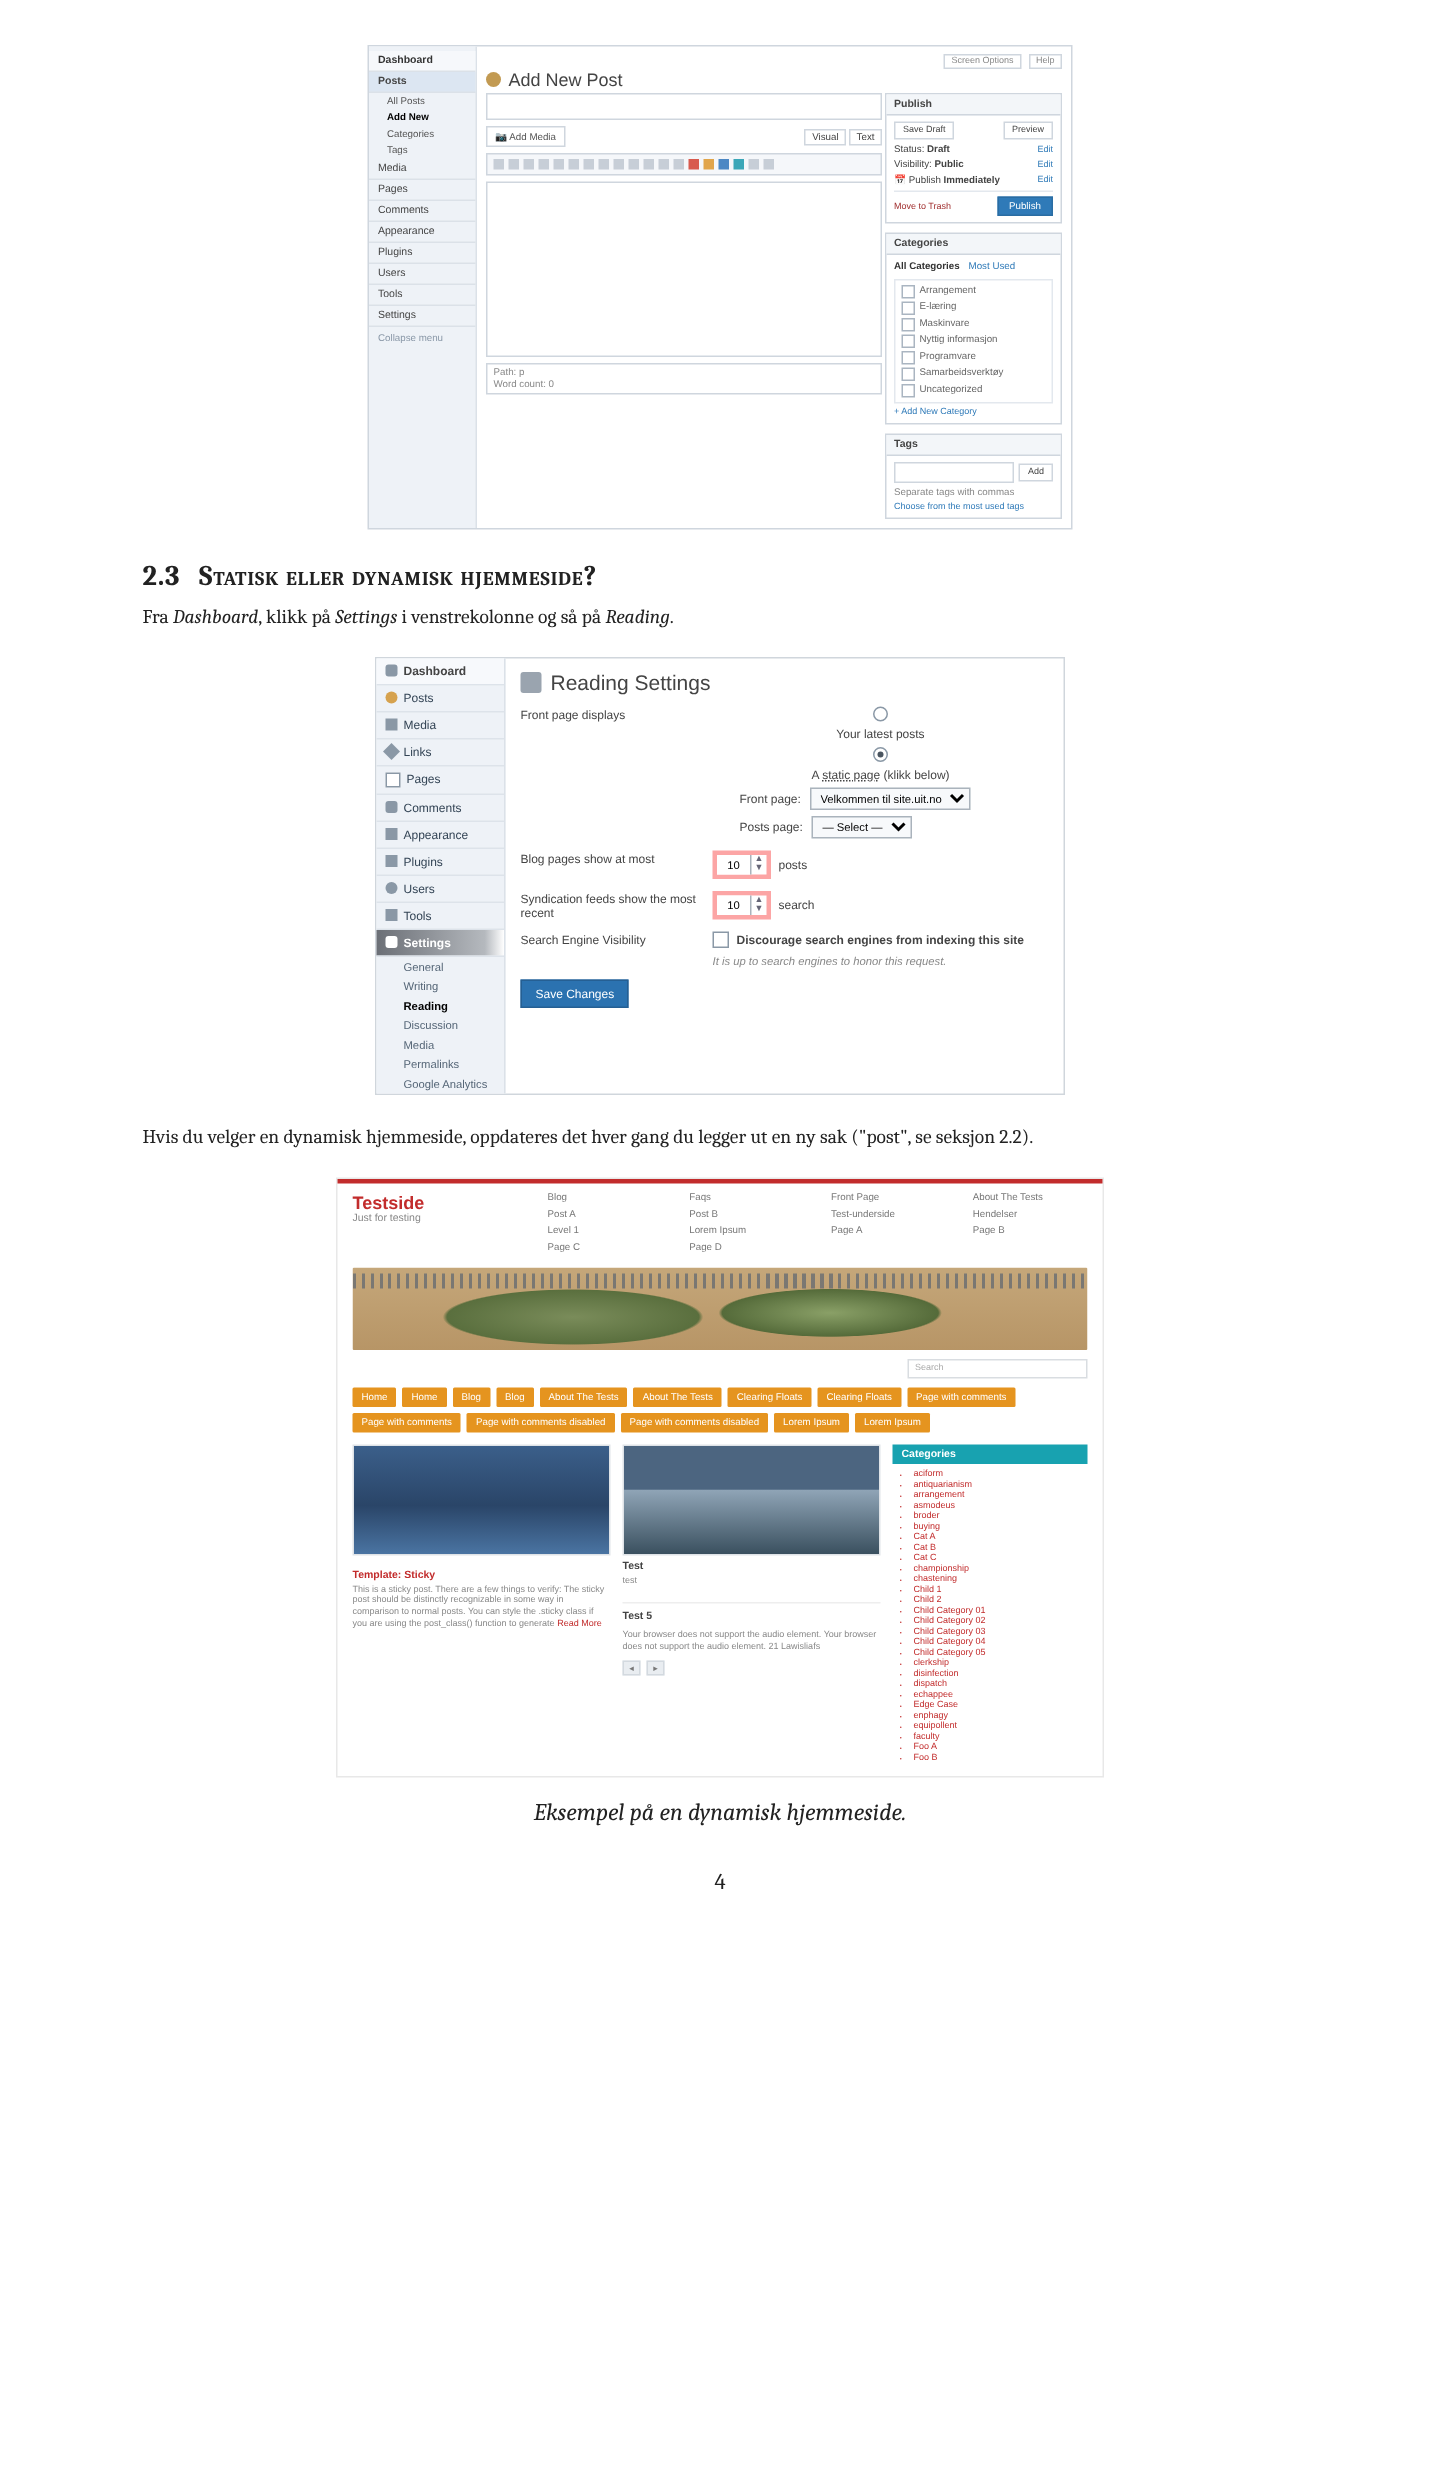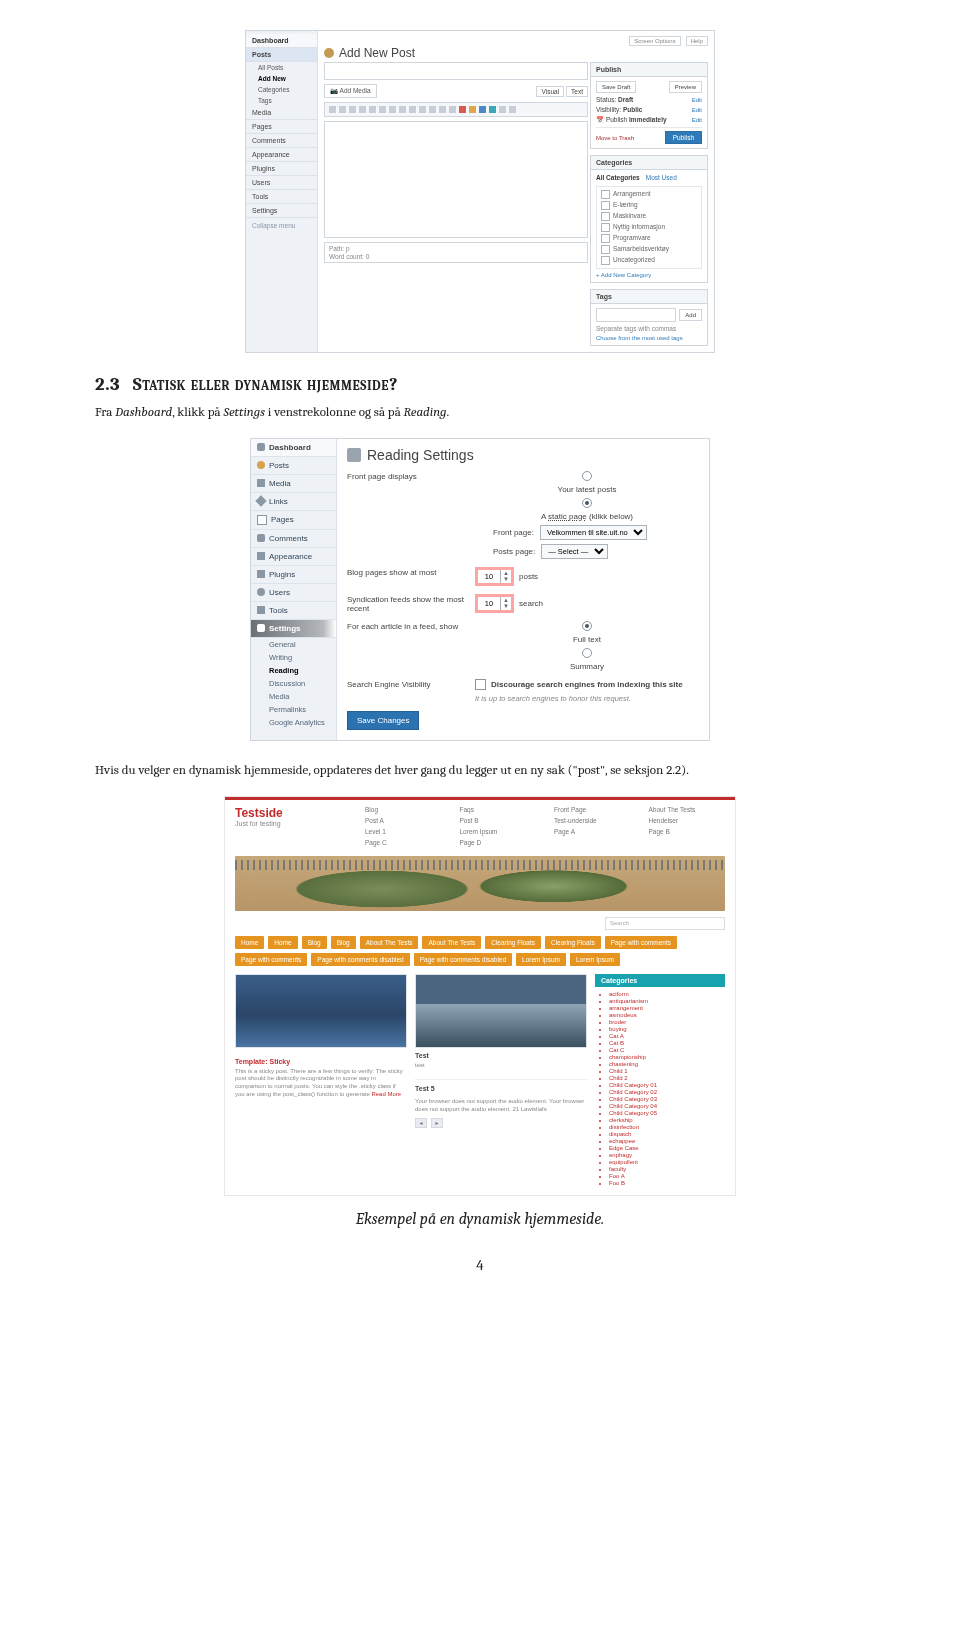--- a/index.html
+++ b/index.html
@@ -563,33 +563,20 @@
             <span style="display:flex;gap:5px;align-items:center;">
           <span class="spin">
                 <input value="10" style="">
                 <span class="arrows">▲<br>▼</span>
               </span>
           <span>search</span>
         </span>
           </div>
       </div>
 
-      <div class="wp2-row">
-        <div class="lbl">For each article in a feed, show</div>
-        <div class="val">
-          <div class="radio">
-              <span class="r sel"></span>
-              <span>Full text</span>
-            </div>
-          <div class="radio">
-              <span class="r"></span>
-              <span>Summary</span>
-            </div>
-        </div>
-      </div>
 
       <div class="wp2-row">
         <div class="lbl">Search Engine Visibility</div>
         <div class="val">
           <div style="display:flex;gap:5px;align-items:center;font-weight:bold;">
               <span class="chk"></span>
               <span>Discourage search engines from indexing this site</span>
             </div>
           <div class="hint">It is up to search engines to honor this request.</div>
         </div>

